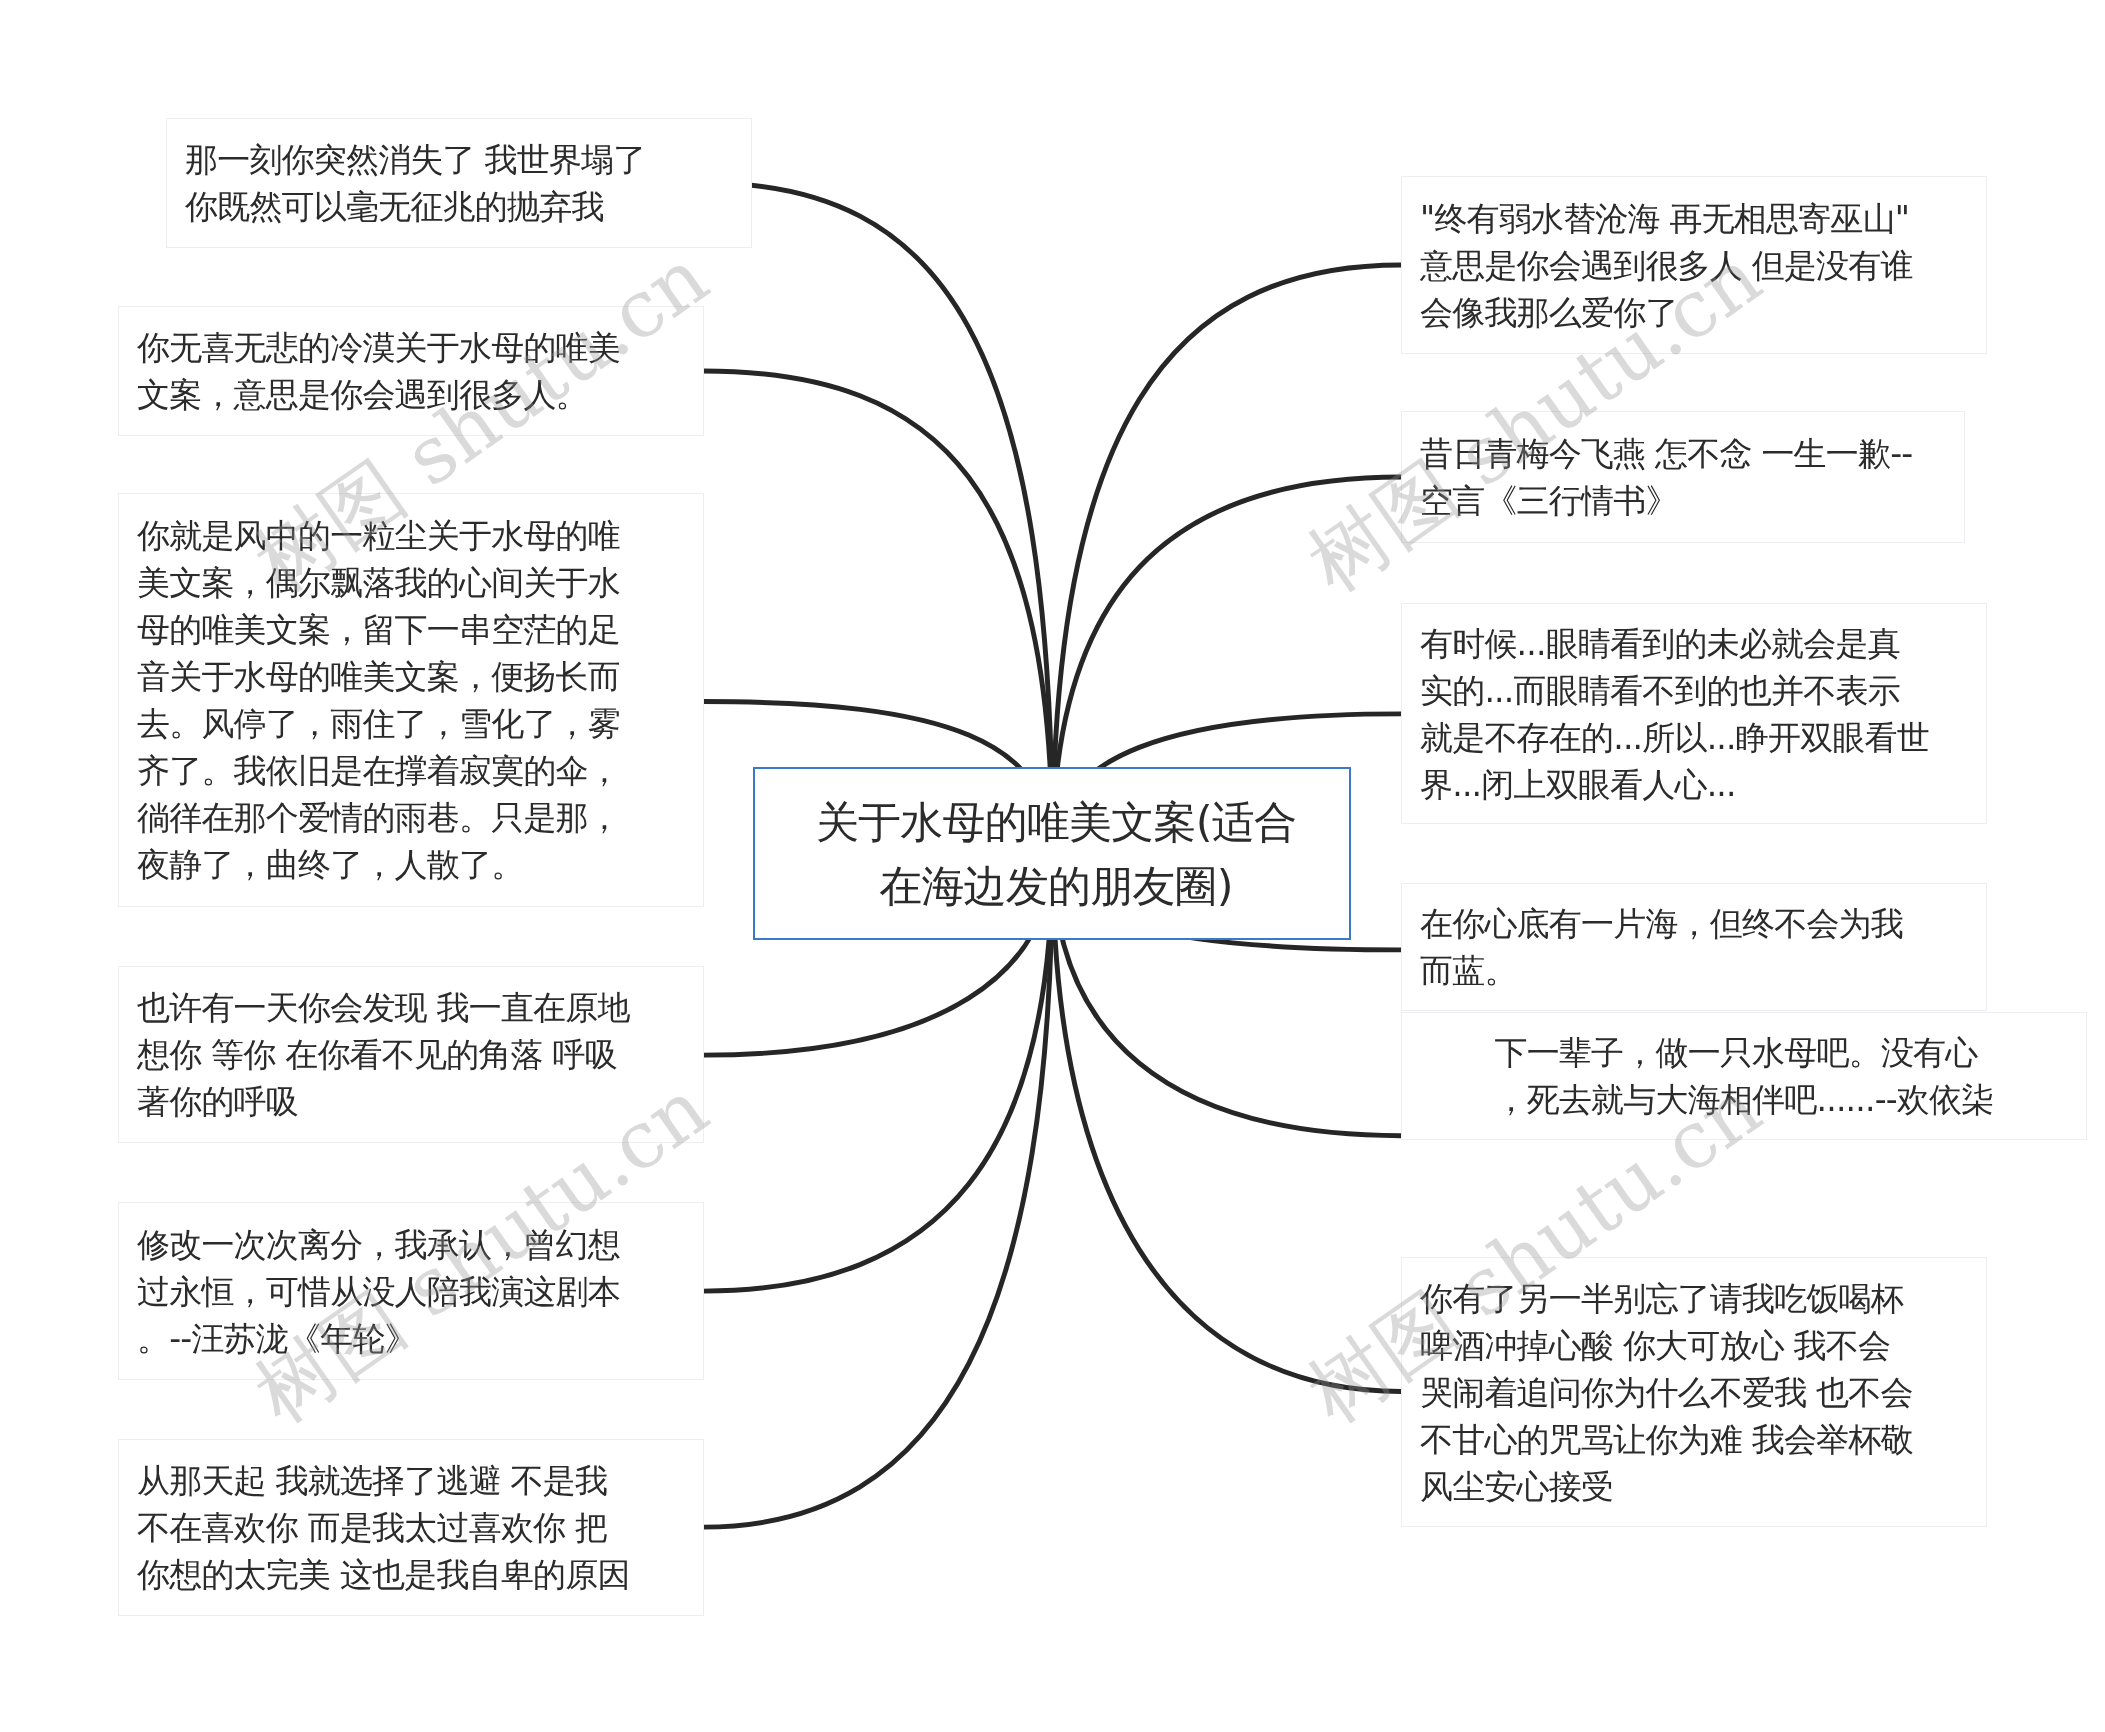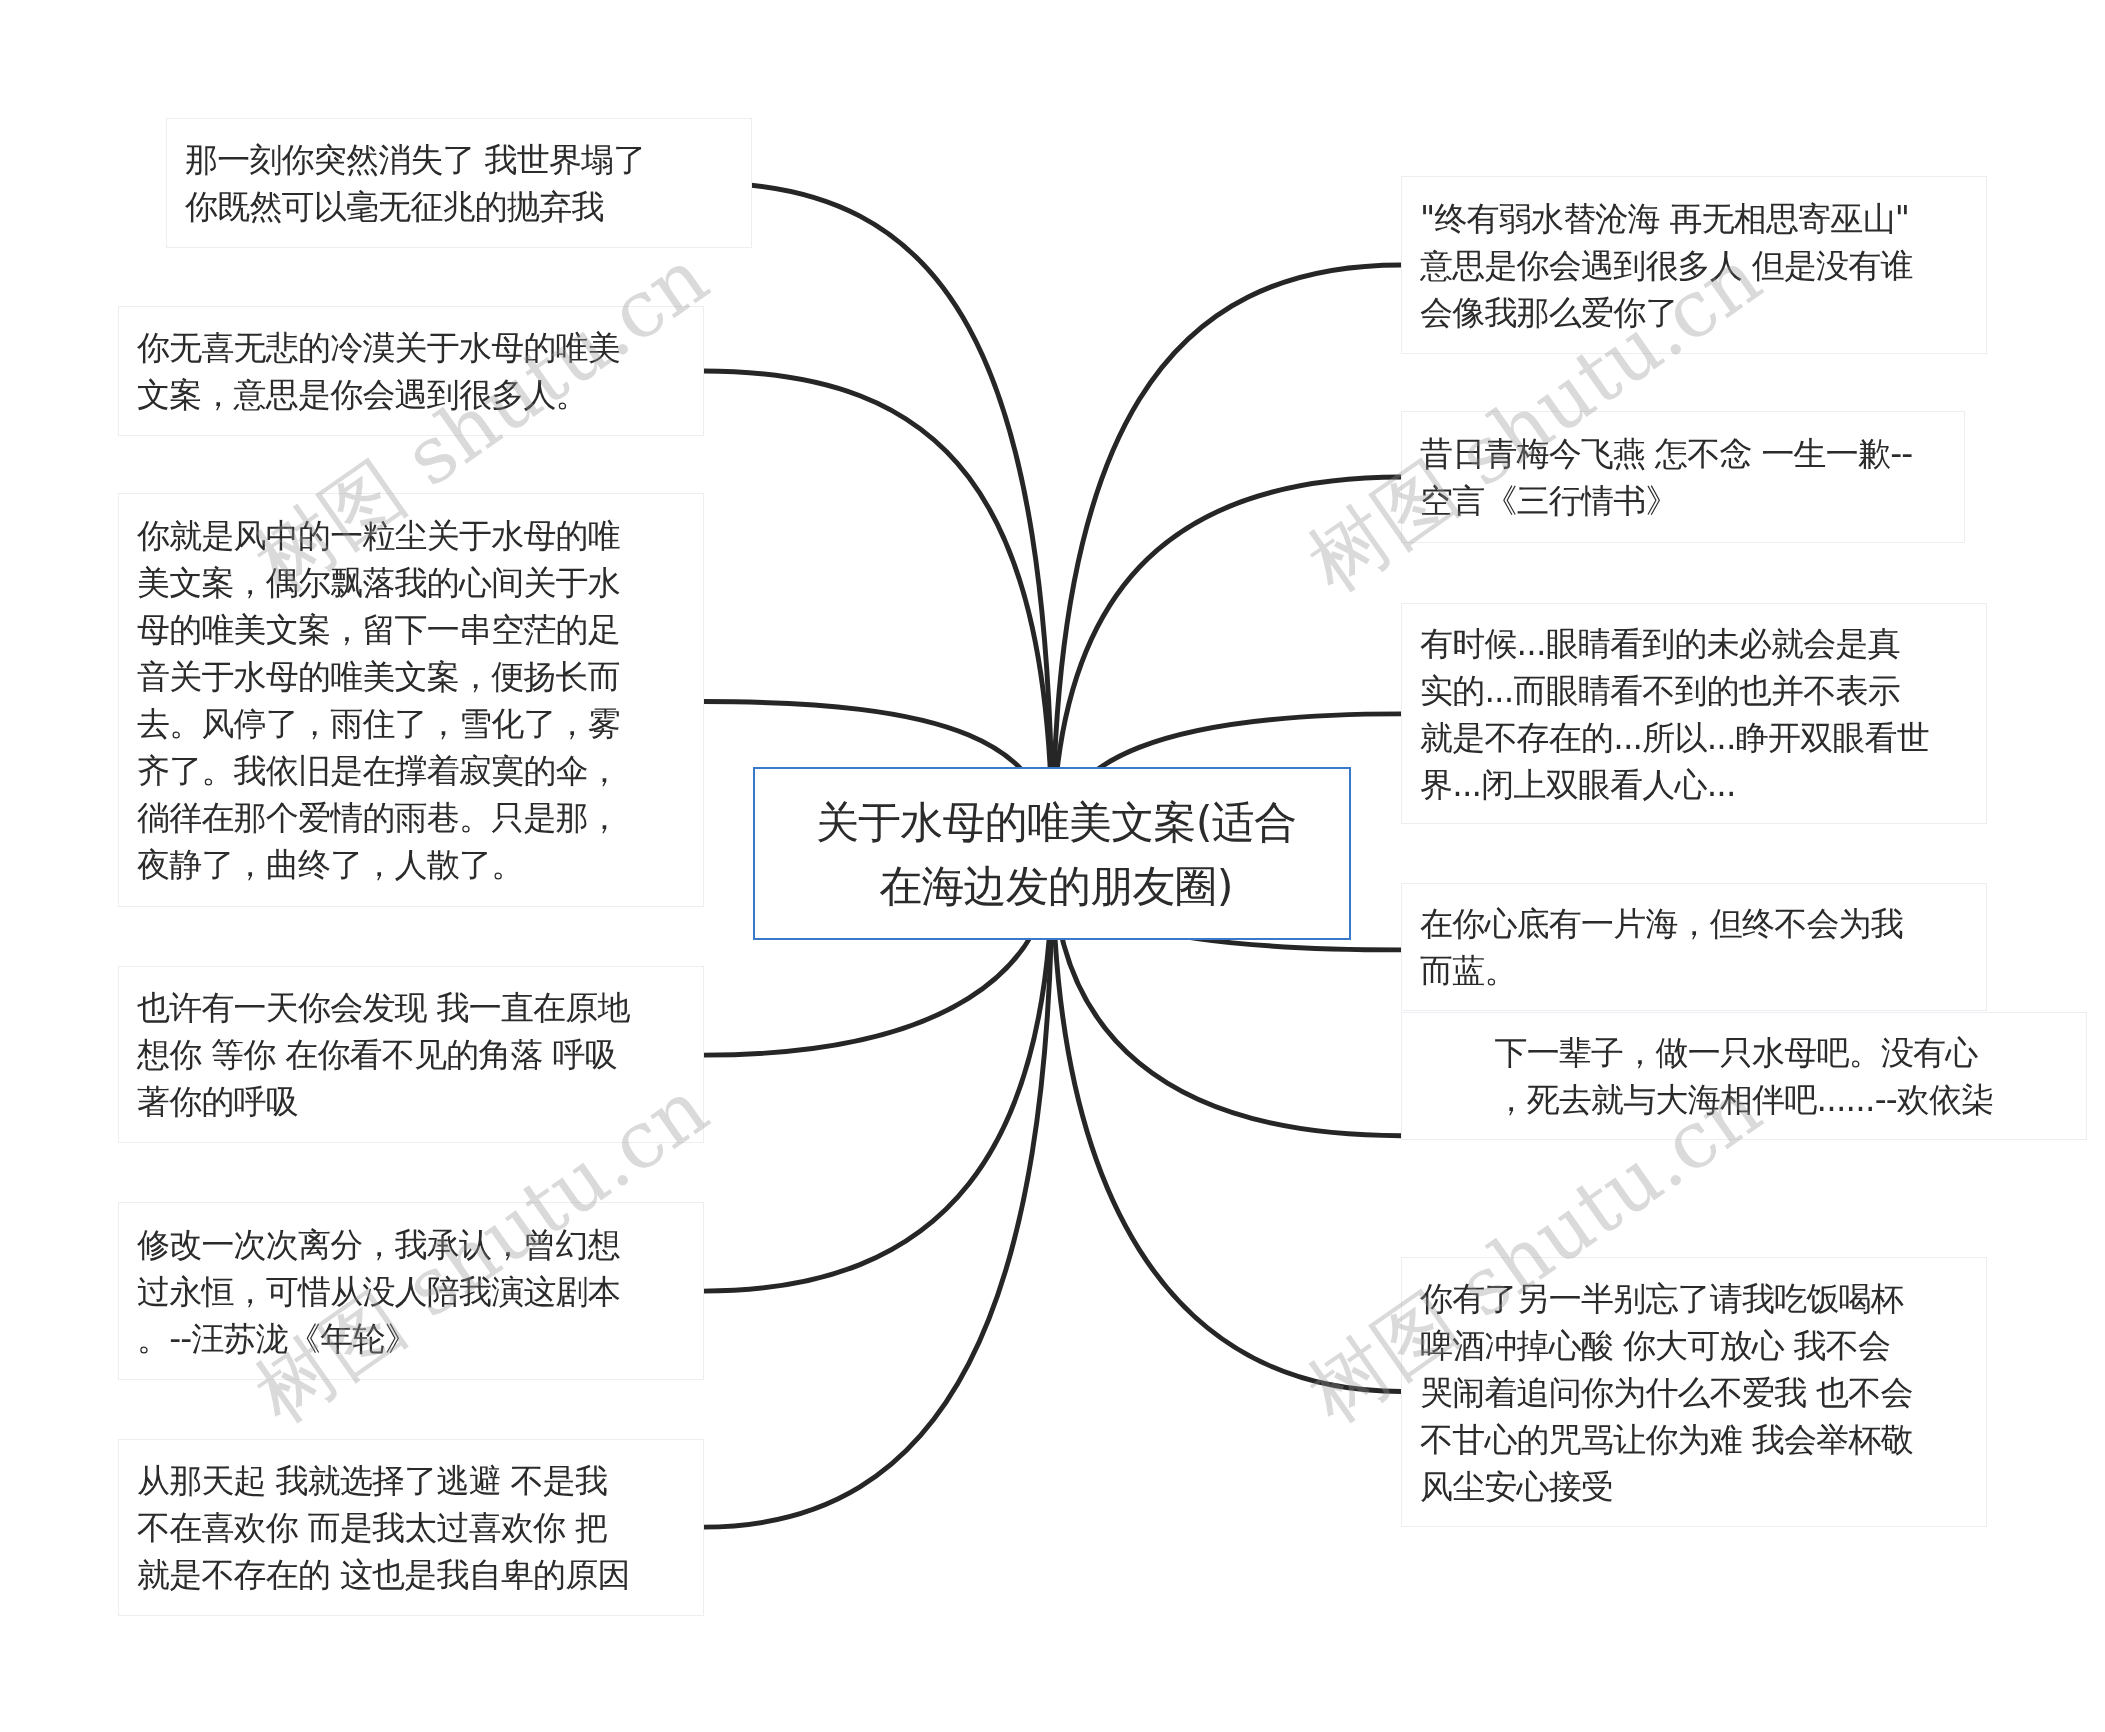--- a/index.html
+++ b/index.html
@@ -72,21 +72,21 @@
 著你的呼吸</span>
 </div>
 <div class="node" style="left:118px; top:1202px; width:586px; height:178px;">
   <span>修改一次次离分，我承认，曾幻想
 过永恒，可惜从没人陪我演这剧本
 。--汪苏泷《年轮》</span>
 </div>
 <div class="node" style="left:118px; top:1439px; width:586px; height:177px;">
   <span>从那天起 我就选择了逃避 不是我
 不在喜欢你 而是我太过喜欢你 把
-就是不存在的 这也是我自卑的原因</span>
+你想的太完美 这也是我自卑的原因</span>
 </div>
 
 <div class="node" style="left:1401px; top:176px; width:586px; height:178px;">
   <span>"终有弱水替沧海 再无相思寄巫山"
 意思是你会遇到很多人 但是没有谁
 会像我那么爱你了</span>
 </div>
 <div class="node" style="left:1401px; top:411px; width:564px; height:132px;">
   <span>昔日青梅今飞燕 怎不念 一生一歉--
 空言《三行情书》</span>

